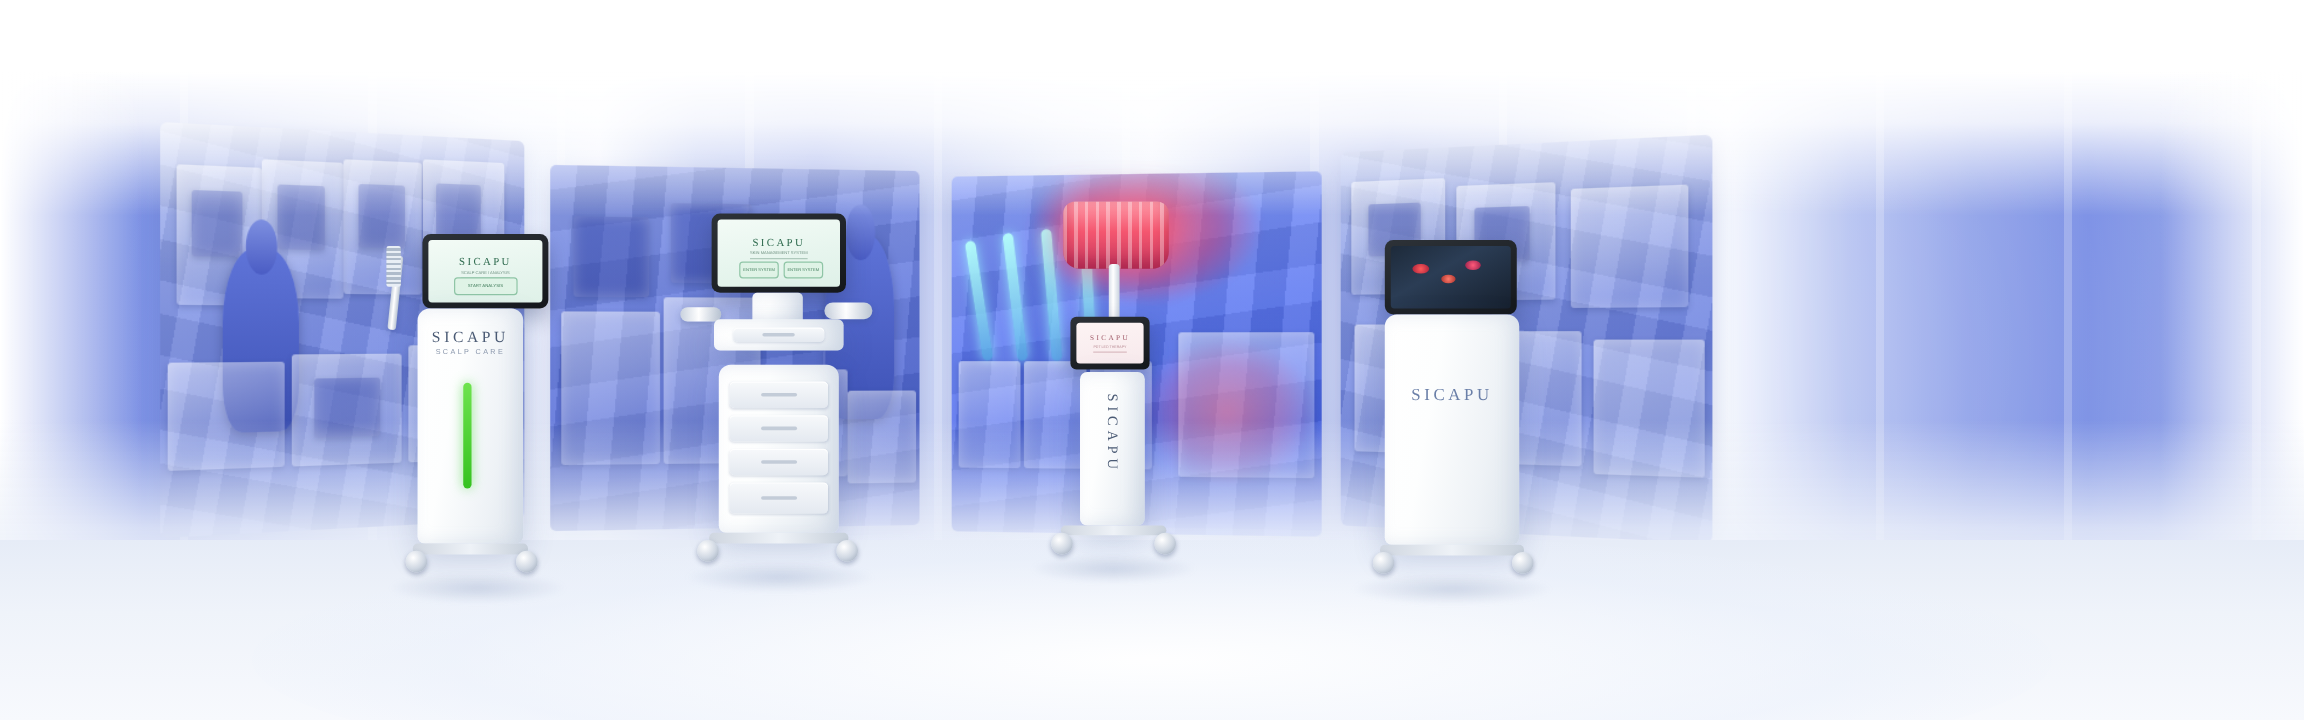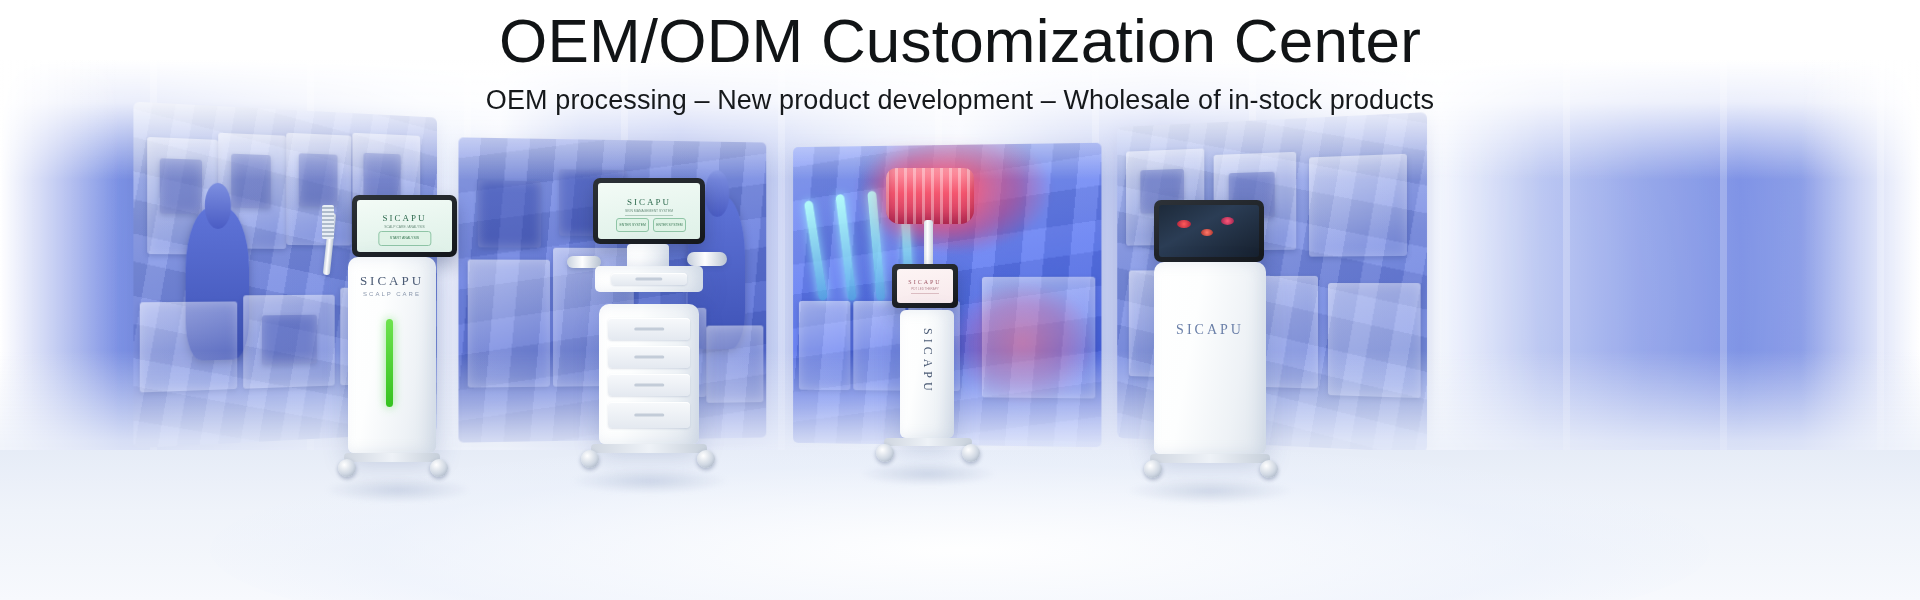--- a/index.html
+++ b/index.html
@@ -383,18 +383,14 @@
     </div>
     <div class="cab" style="left:14px;top:62px;width:112px;height:192px;">
       <div class="cab-brand" style="top:60px;font-size:14px;color:#6a7fa8;">SICAPU</div>
     </div>
     <div class="leg" style="left:10px;top:254px;width:120px;height:9px;border-radius:4px;"></div>
     <div class="wheel" style="left:4px;top:260px;"></div>
     <div class="wheel" style="left:120px;top:260px;"></div>
     <div class="reflect" style="top:278px;width:170px;height:26px;"></div>
   </div>
 
-  <div class="heading">
-    <h1 class="title">OEM/ODM Customization Center</h1>
-    <p class="subtitle">OEM processing – New product development – Wholesale of in-stock products</p>
-  </div>
 
 </div>
 
 </body></html>

